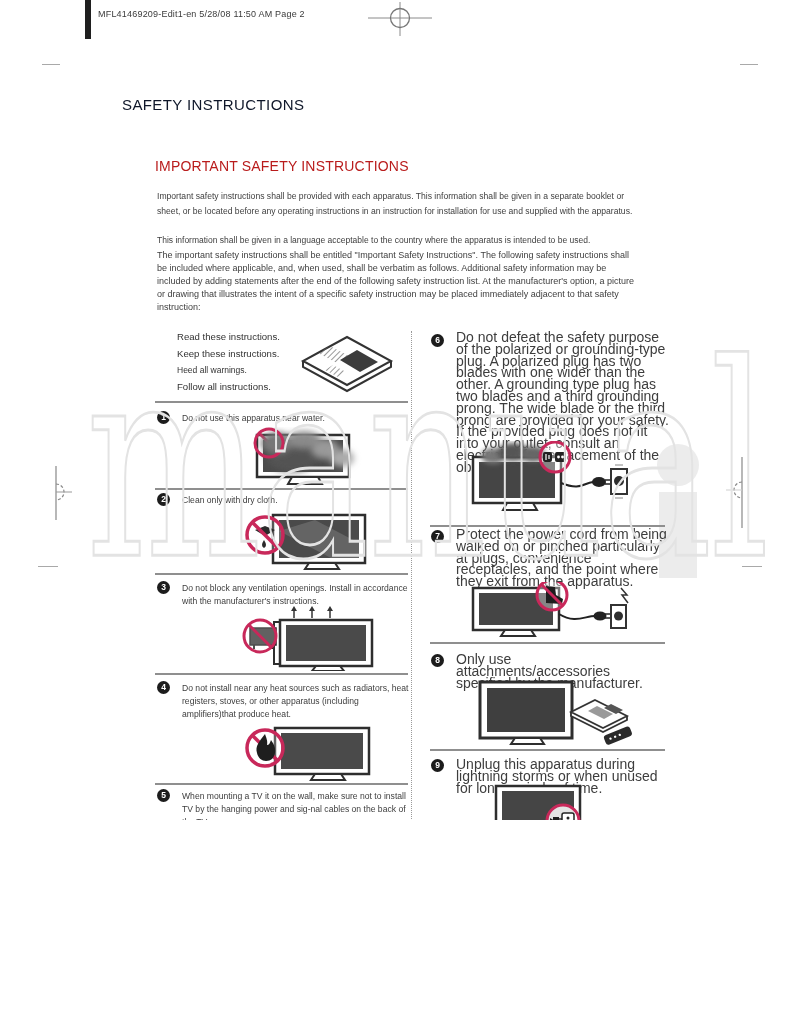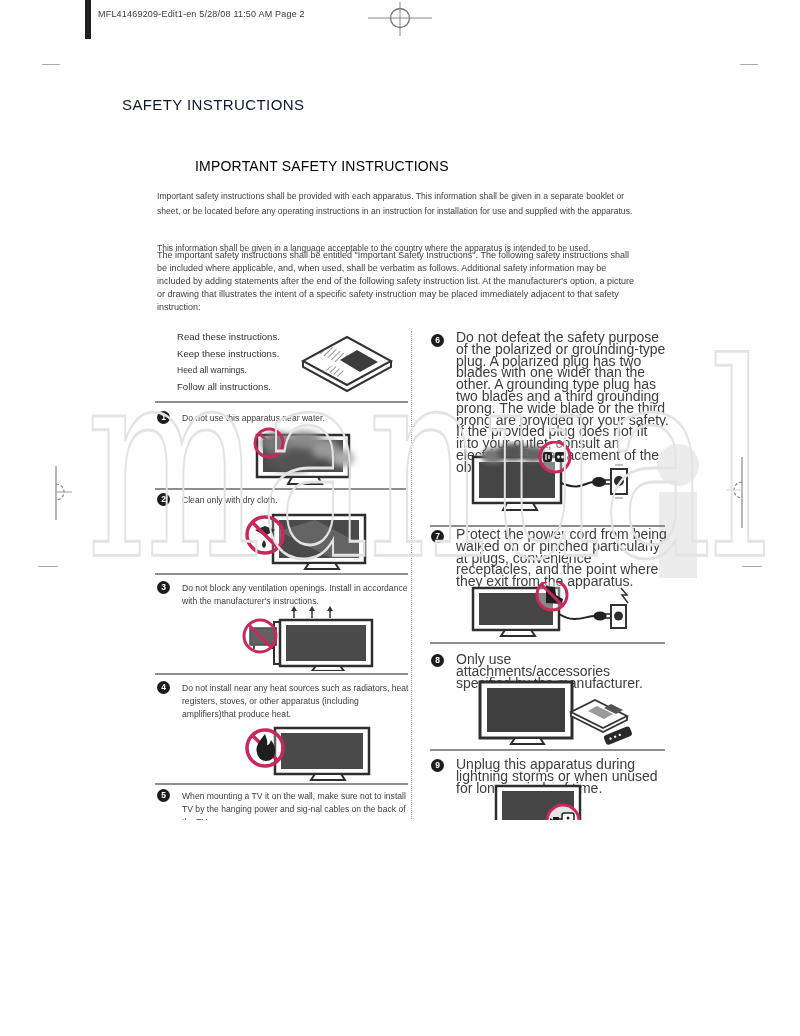--- a/index.html
+++ b/index.html
@@ -21,24 +21,24 @@
     -webkit-text-stroke:2px #e3e3e3;
     transform:scaleY(1.45); transform-origin:top left;
     pointer-events:none; white-space:nowrap;
   }
   .wm-dot  { position:absolute; left:657px; top:444px; width:42px; height:42px; border-radius:50%; background:#ececec; z-index:1; }
   .wm-stem { position:absolute; left:659px; top:492px; width:38px; height:86px; background:#ececec; z-index:1; }
 
   
   .content { position:absolute; inset:0; z-index:3; }
   .section-title { position:absolute; left:122px; top:96px; font-size:15px; color:#0f172a; letter-spacing:.4px; }
-  .main-title { position:absolute; left:155px; top:158px; font-size:14px; color:#000000; letter-spacing:.2px;margin-left:40px; }
+  .main-title { position:absolute; left:155px; top:158px; font-size:14px; color:#b91c1c; letter-spacing:.2px; }
   .intro { position:absolute; left:157px; width:484px; font-size:8.6px; line-height:14.5px; color:#404040; }
   .intro.p1 { top:189px; }
-  .intro.p2 { top:233px; white-space:nowrap; font-size:8.5px;margin-top:8px; }
+  .intro.p2 { top:233px; white-space:nowrap; font-size:8.5px; }
   .intro.p3 { top:249px; font-size:9px; line-height:13px; }
 
   .vdivider { position:absolute; left:411px; top:331px; height:502px; border-left:1px dotted #9a9a9a; }
   .hr { position:absolute; height:2px; background:#8f8f8f; }
   .hr.left  { left:155px; width:253px; }
   .hr.right { left:430px; width:235px; }
 
   .rule-line { font-size:9.6px; color:#333; margin-bottom:6px; }
   .rule-line.small { font-size:8.5px; }
   .rules { position:absolute; left:158px; top:331px;margin-left:19px; }

